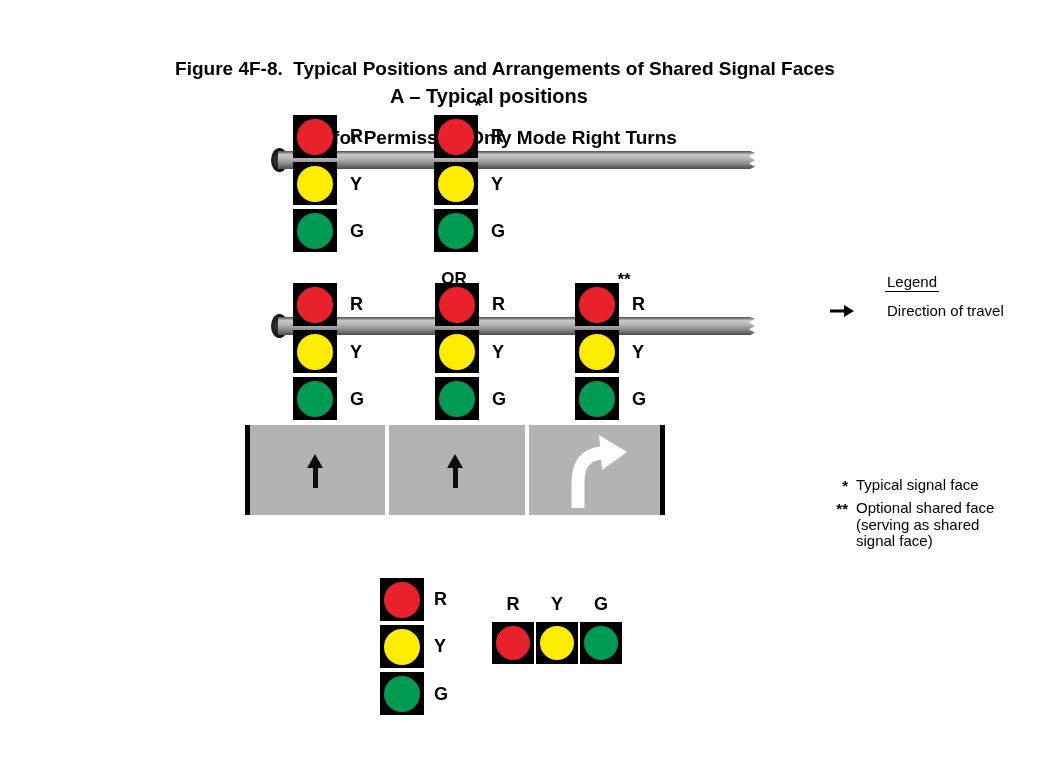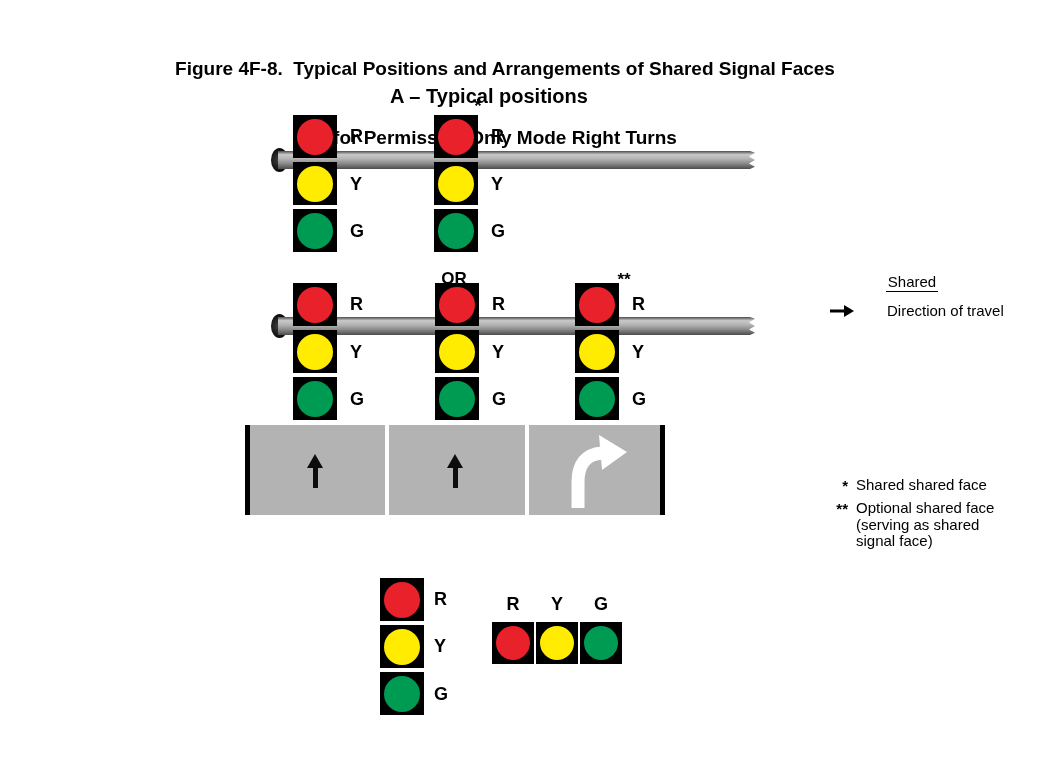--- a/index.html
+++ b/index.html
@@ -167,30 +167,30 @@
       <div class="head"></div>
         <div class="stem"></div>
     </div>
     <svg class="abs" style="left:312px;top:9px;" width="70" height="78" viewBox="0 0 70 78">
       <path d="M16 74 L16 48 Q16 21 40 19" fill="none" stroke="#ffffff" stroke-width="13"></path>
       <polygon points="37,1 65,18 40,36" fill="#ffffff"></polygon>
     </svg>
   </div>
 
   <div class="abs legend-text center" style="left:862px;top:273px;width:100px;">
-    <span class="underline-span">Shared</span>
+    <span class="underline-span">Legend</span>
   </div>
   <svg class="abs" style="left:830px;top:305px;" width="24" height="12" viewBox="0 0 24 12">
     <rect x="0" y="4.5" width="15" height="3" fill="#000"></rect>
     <polygon points="14,0 24,6 14,12" fill="#000"></polygon>
   </svg>
   <div class="abs legend-text" style="left:887px;top:302px;">Direction of travel</div>
 
   <div class="abs fn-marker" style="left:826px;top:477px;">*</div>
-  <div class="abs fn-text" style="left:856px;top:477px;">Shared shared face</div>
+  <div class="abs fn-text" style="left:856px;top:477px;">Typical signal face</div>
   <div class="abs fn-marker" style="left:826px;top:500px;">**</div>
   <div class="abs fn-text" style="left:856px;top:500px;">Optional shared face</div>
   <div class="abs fn-text" style="left:856px;top:517px;">(serving as shared</div>
   <div class="abs fn-text" style="left:856px;top:533px;">signal face)</div>
 
 
   <div class="abs sig-v" style="left:380px;top:578px;">
     <div class="sec">
         <div class="lamp red"></div>
       </div>

